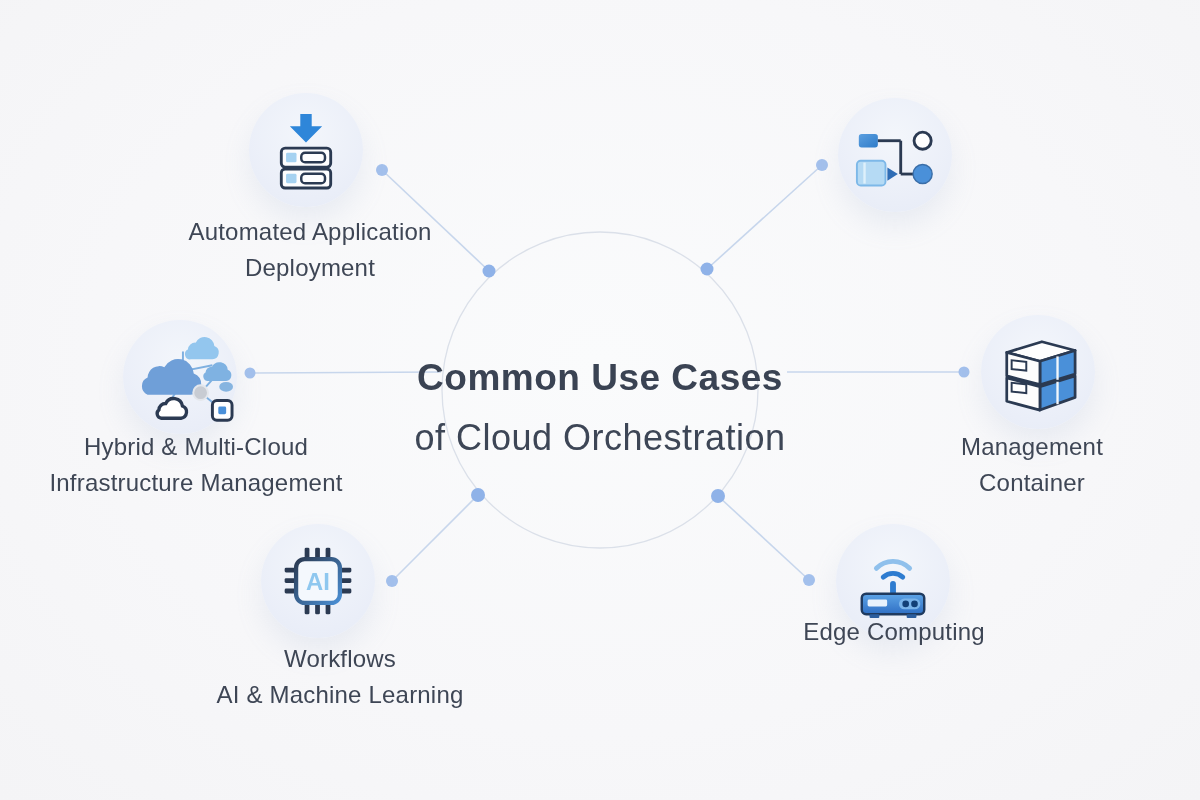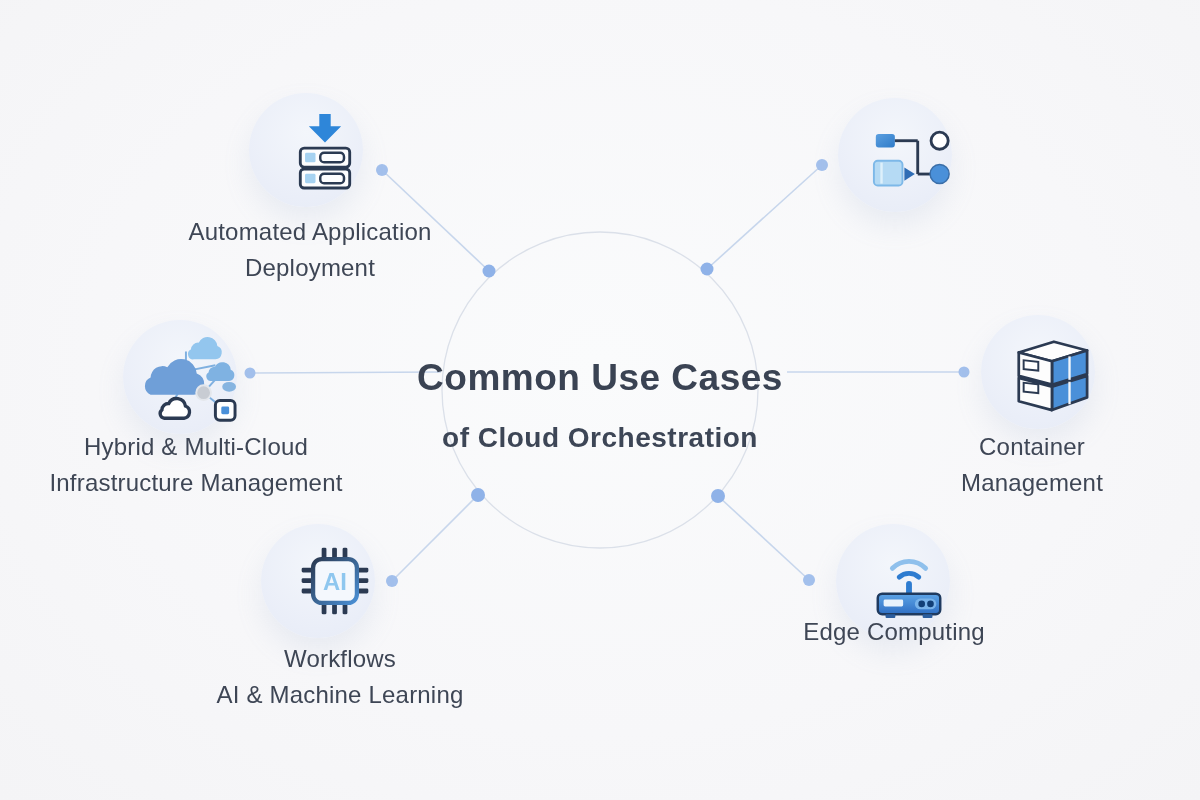--- a/index.html
+++ b/index.html
@@ -8,26 +8,26 @@
     font-family:"Liberation Sans","DejaVu Sans",sans-serif;
     background:#f8f8f9;position:relative;
   }
   .canvas{position:absolute;inset:0;background:radial-gradient(ellipse at 50% 45%, #fafbfc 0%, #f7f7f9 60%, #f4f4f6 100%);}
   svg.connectors{position:absolute;left:0;top:0;z-index:1;}
   .center-title{
     position:absolute;left:300px;top:348px;width:600px;z-index:3;
     text-align:center;color:#3a4353;
   }
   .title-line1{font-size:37px;font-weight:700;letter-spacing:0.5px;line-height:60px;}
-  .title-line2{font-size:28px;font-weight:700;letter-spacing:0.5px;line-height:60px;color:#3d4656;}
+  .title-line2{font-size:36px;font-weight:400;letter-spacing:0.5px;line-height:60px;color:#3d4656;}
   .icon-circle{
     position:absolute;width:114px;height:114px;border-radius:50%;z-index:2;
     background:radial-gradient(circle at 50% 35%, #f3f6fb 0%, #eaeef8 70%, #e6ebf6 100%);
     box-shadow:0 14px 28px rgba(140,160,200,0.14);
-    display:flex;align-items:center;justify-content:flex-end;
+    display:flex;align-items:center;justify-content:center;
   }
   .label{
     position:absolute;z-index:3;text-align:center;
     font-size:24px;font-weight:500;color:#3e4655;line-height:36px;letter-spacing:0.2px;
   }
   
   .c1{left:249px;top:93px;}   .l1{left:85px;top:214px;width:450px;}
   .c2{left:838px;top:98px;}   .l2{left:753px;top:214px;width:300px;}
   .c3{left:123px;top:320px;}  .l3{left:-4px;top:429px;width:400px;}
   .c4{left:981px;top:315px;}  .l4{left:882px;top:429px;width:300px;}
@@ -138,22 +138,22 @@
         <polygon points="48,57 84,46 84,68 48,81" fill="#4a90d9"></polygon>
         <polygon points="14,48 48,57 48,81 14,72" fill="#fdfdfd"></polygon>
       </g>
       <line x1="66" y1="26" x2="66" y2="50" stroke="#f2f6fb" stroke-width="2.4"></line>
       <line x1="66" y1="52" x2="66" y2="75" stroke="#f2f6fb" stroke-width="2.4"></line>
       <rect x="19" y="28" width="15" height="9" fill="#fff" stroke="#2b3a52" stroke-width="2" transform="skewY(6)"></rect>
       <rect x="19" y="51" width="15" height="9" fill="#fff" stroke="#2b3a52" stroke-width="2" transform="skewY(6)"></rect>
     </svg>
   </div>
   <div class="label l4">
+    <div>Management</div>
     <div>Container</div>
-    <div>Management</div>
   </div>
 
   <div class="icon-circle c5">
     <svg width="80" height="80" viewBox="0 0 84 84">
       <defs>
         <linearGradient id="chipGrad" x1="0" y1="0" x2="1" y2="1">
           <stop offset="0" stop-color="#2b3a52"></stop>
             <stop offset="1" stop-color="#4a8fd4"></stop>
         </linearGradient>
       </defs>

